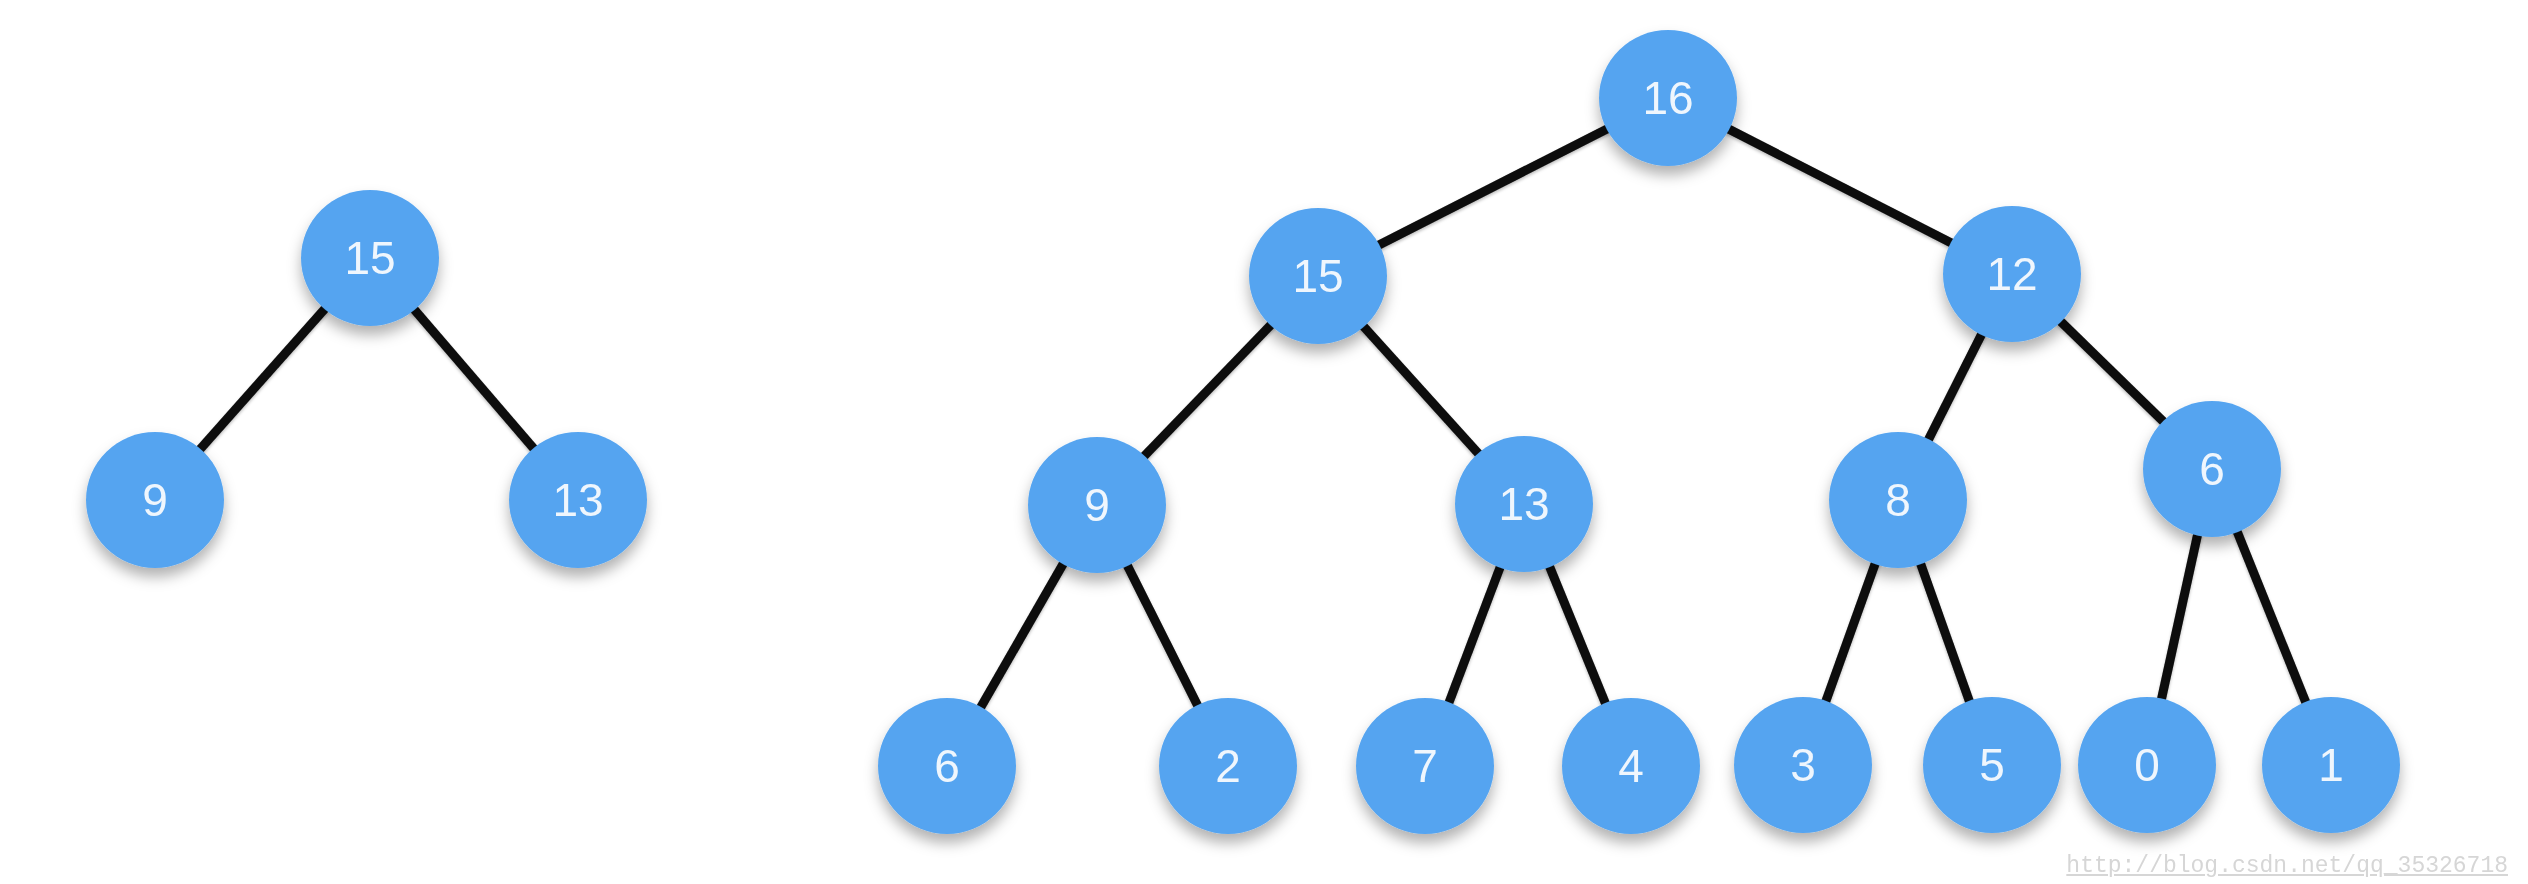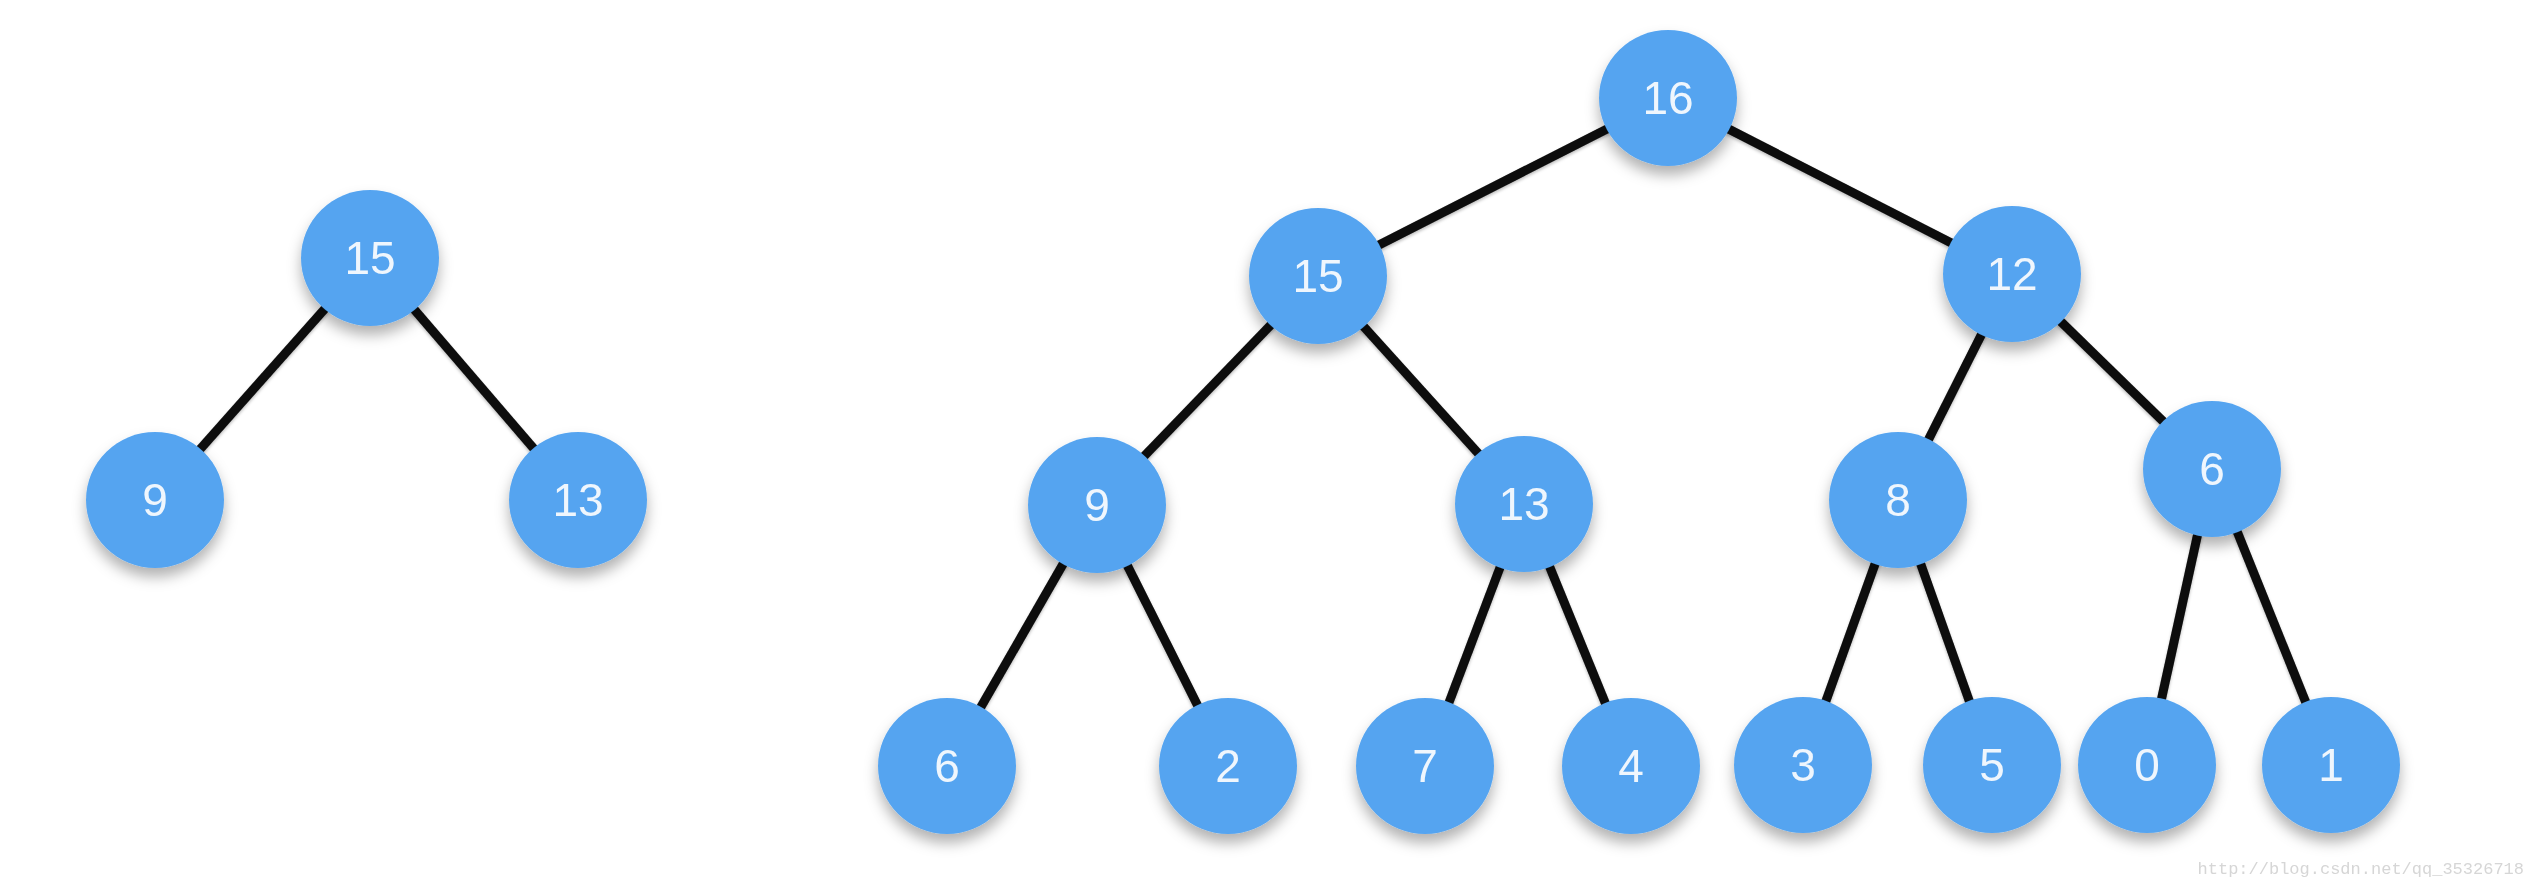--- a/index.html
+++ b/index.html
@@ -28,27 +28,28 @@
   }
   .node-label {
     font-family: "Liberation Sans", sans-serif;
     font-size: 46px;
     font-weight: 400;
     text-anchor: middle;
     pointer-events: none;
   }
   .watermark {
     position: absolute;
-    right: 4px;
+    right: 20px;
     bottom: 5px;
     font-family: "Liberation Mono", "DejaVu Sans Mono", monospace;
-    font-size: 17px;
+    font-size: 23px;
     letter-spacing: 0px;
     user-select: none;
     white-space: nowrap;
+    text-decoration: underline;
   }
 </style>
 </head>
 <body style="background: rgb(255, 255, 255);">
 
 <div class="canvas-wrap">
   <svg class="diagram" width="2528" height="884" viewBox="0 0 2528 884" xmlns="http://www.w3.org/2000/svg">
     <defs>
       <filter id="nodeShadow" x="-40%" y="-40%" width="180%" height="200%">
         <feDropShadow dx="0" dy="9" stdDeviation="7" flood-color="#000000" flood-opacity="0.30"></feDropShadow>

